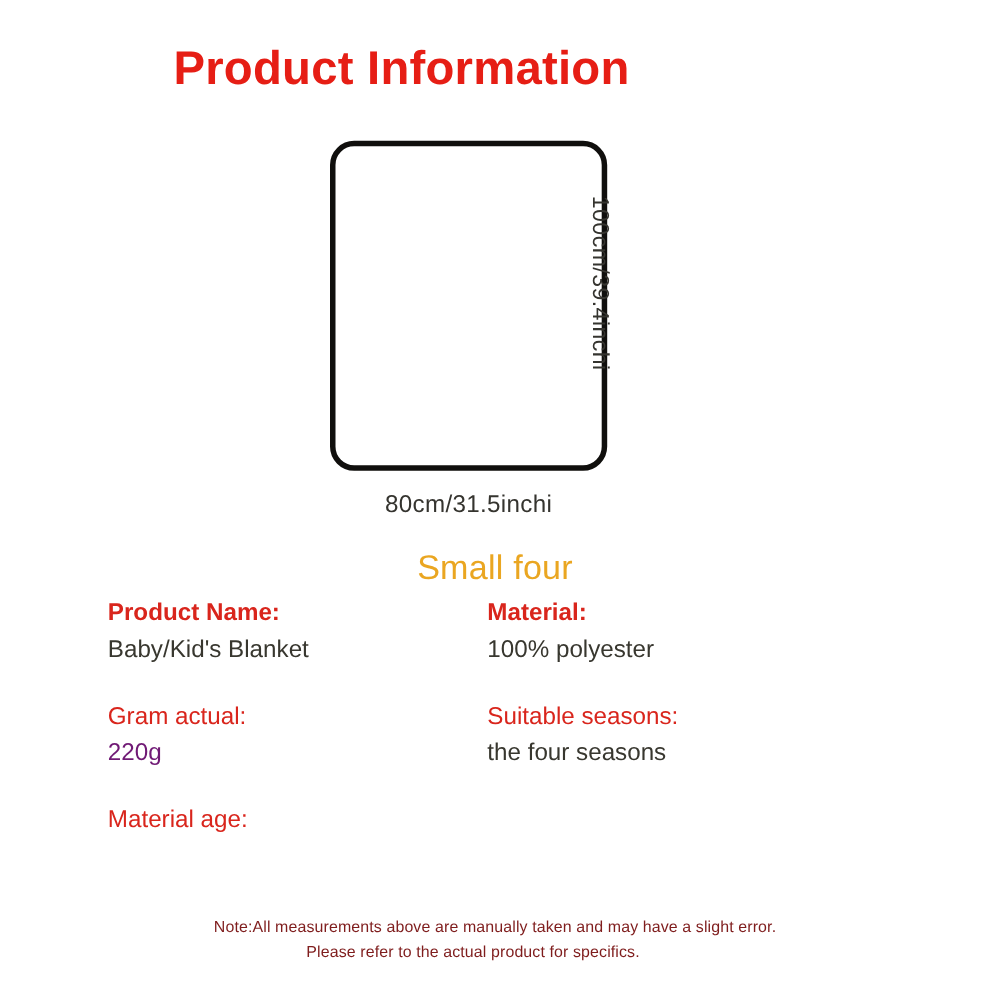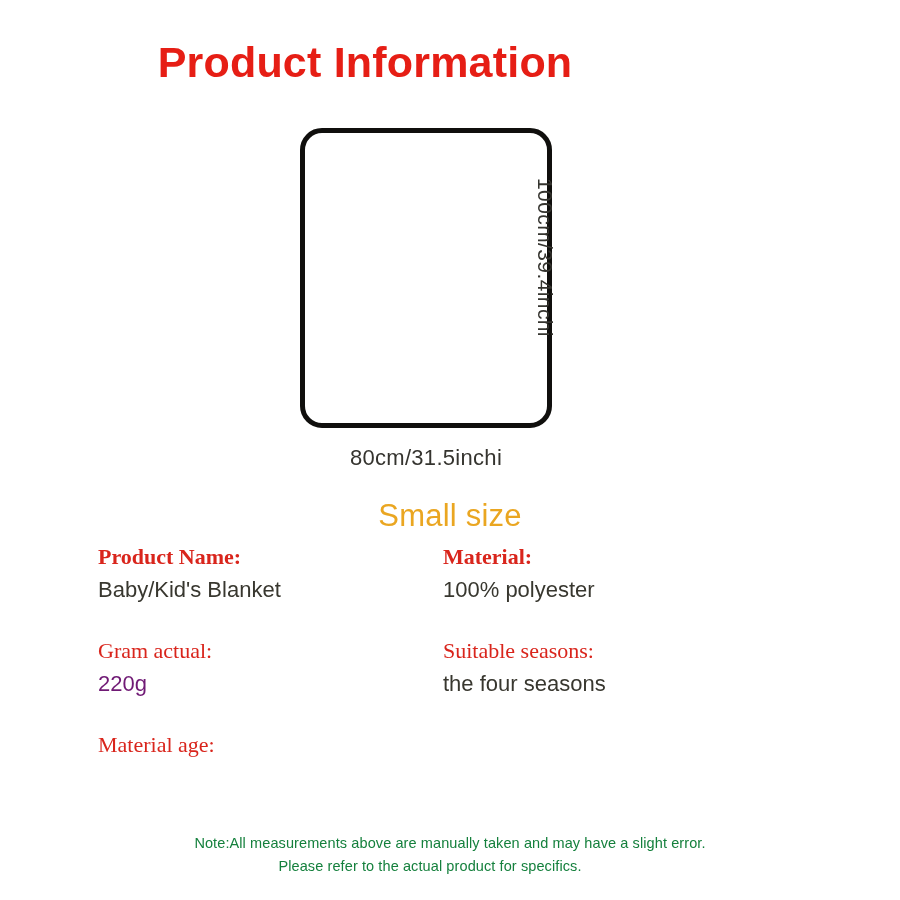--- a/index.html
+++ b/index.html
@@ -117,21 +117,20 @@
   }
   .spec-cell.col-left  { left: 0px; }
   .spec-cell.col-right { left: 345px; }
 
   .spec-label {
     font-size: 22px;
     font-weight: bold;
     color: #d9251c;
     line-height: 32px;
     white-space: nowrap;
-    font-family: Liberation Serif, serif;
   }
 
   .spec-label.thin {
     font-weight: normal;
     color: #d9251c;
   }
 
   .spec-value {
     font-size: 22px;
     color: #38372f;
@@ -140,21 +139,21 @@
   }
 
   
   .note {
     position: absolute;
     left: 0;
     top: 832px;
     width: 900px;
     text-align: center;
     font-size: 14.5px;
-    color: #15803d;
+    color: #7f1d1d;
     line-height: 23px;
     letter-spacing: 0.1px;
   }
   .note-line { display: block; white-space: nowrap; }
 </style>
 </head>
 <body>
 
 <div class="page">
 
@@ -162,21 +161,21 @@
 
   <div class="diagram">
 
     <div class="blanket-rect" style="border-color: rgb(16, 15, 13);"></div>
 
     <div class="height-label">100cm/39.4inchi</div>
 
     <div class="width-label">80cm/31.5inchi</div>
   </div>
 
-  <div class="size-heading" style="color: rgb(234, 166, 33);">Small size</div>
+  <div class="size-heading" style="color: rgb(234, 166, 33);">Small four</div>
 
   <div class="specs">
 
     <div class="spec-row">
       <div class="spec-cell col-left">
         <div class="spec-label" style="color: rgb(217, 37, 28);">Product Name:</div>
         <div class="spec-value" style="color: rgb(56, 55, 47);">Baby/Kid's Blanket</div>
       </div>
       <div class="spec-cell col-right">
         <div class="spec-label" style="color: rgb(217, 37, 28);">Material:</div>

